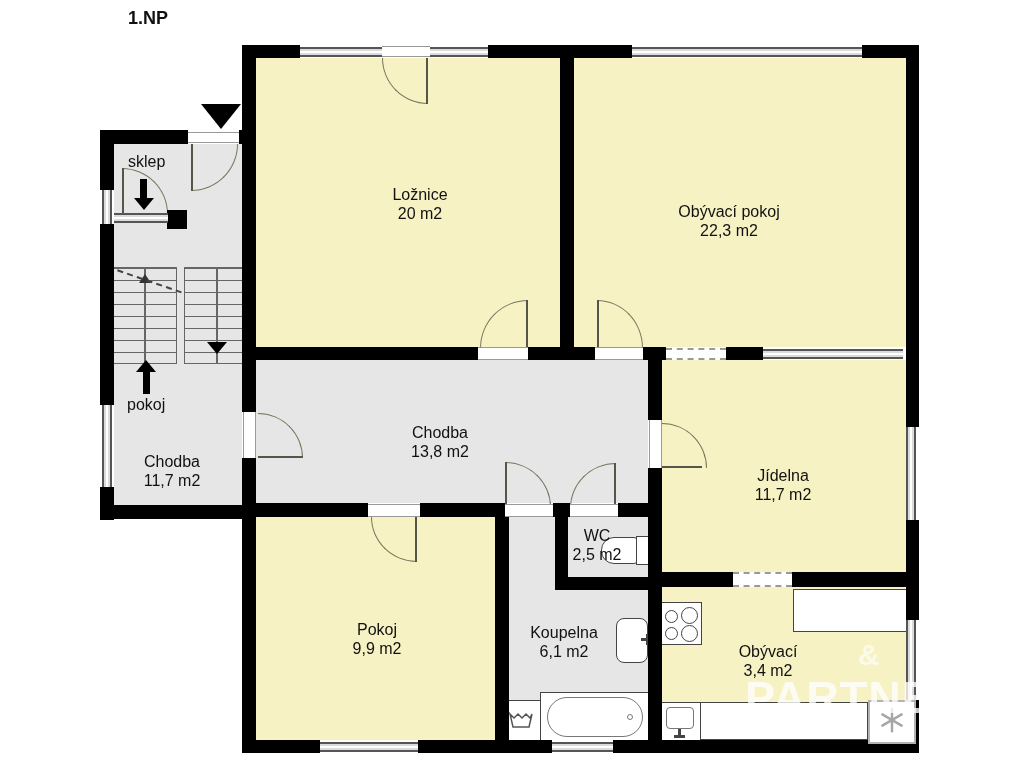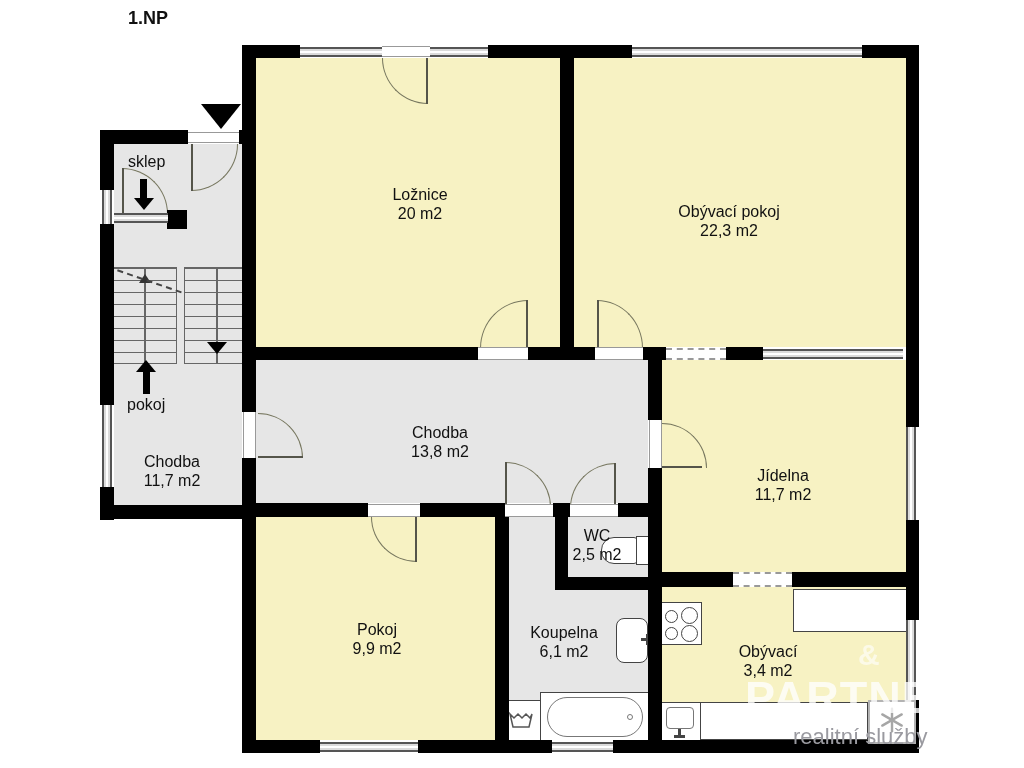--- a/index.html
+++ b/index.html
@@ -250,16 +250,15 @@
             <line x1="15" y1="3" x2="15" y2="27"></line>
             <line x1="4.6" y1="9" x2="25.4" y2="21"></line>
             <line x1="4.6" y1="21" x2="25.4" y2="9"></line>
           </g>
         </svg>
     </span>
   </div>
   <div class="wm">
     <span class="wm-amp" style="left:118px;top:22px;">&amp;</span>
     <span class="wm-big" style="left:5px;top:56px;">PARTNEŘI</span>
-    <span class="wm-sub" style="left:53px;top:108px;">realitní služby</span>
   </div>
 
 </div>
 
 </body></html>

